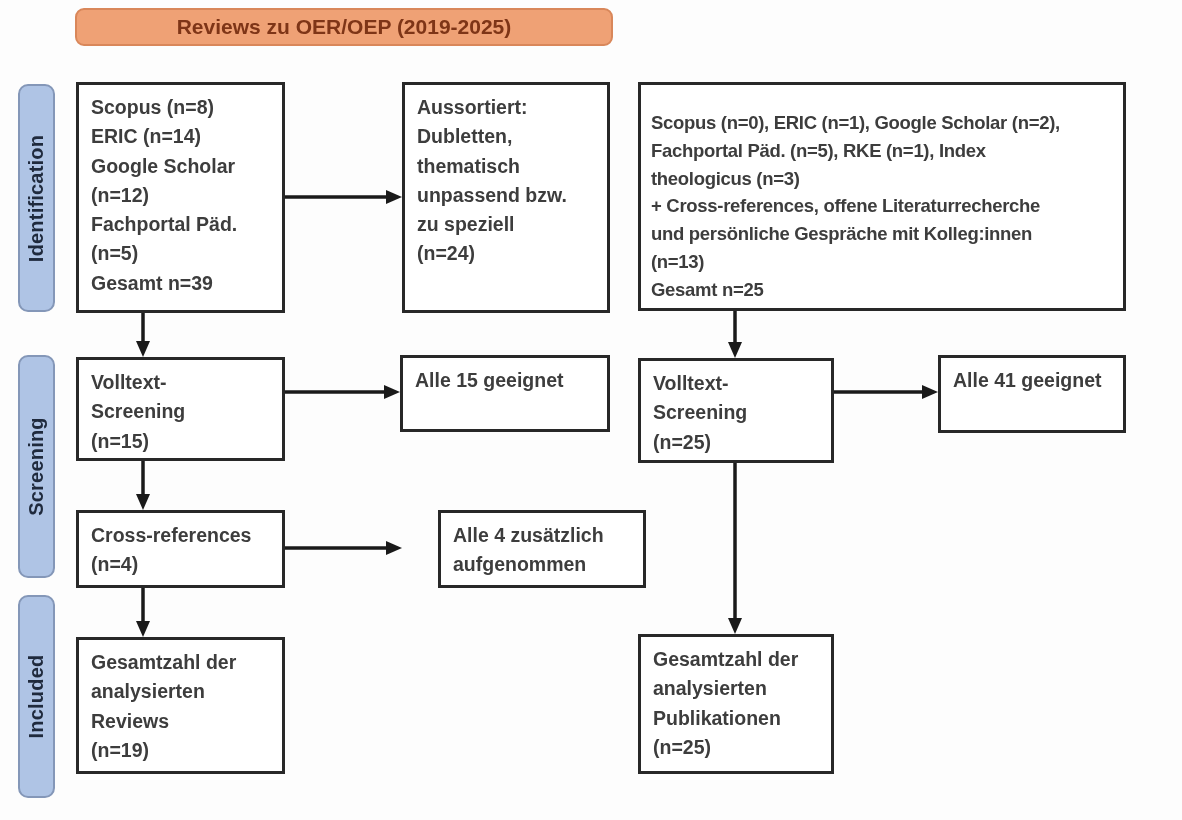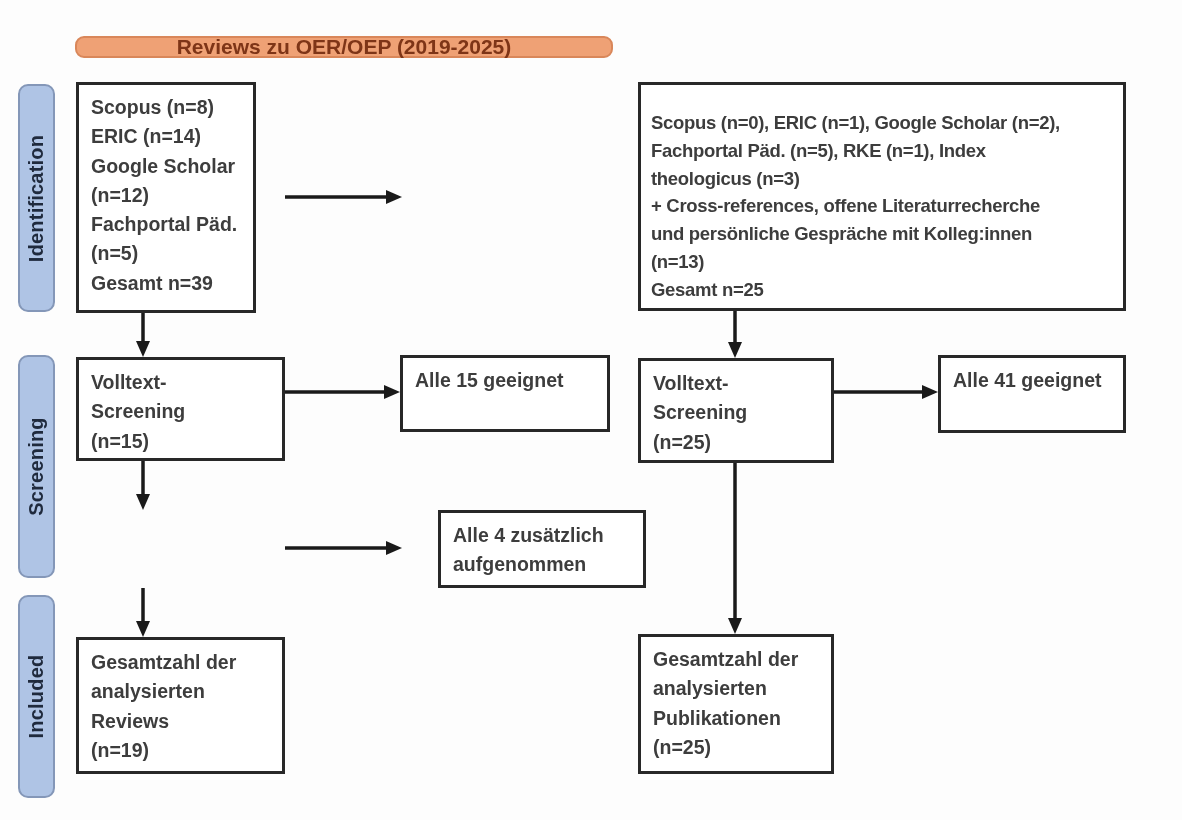--- a/index.html
+++ b/index.html
@@ -41,43 +41,51 @@
   .box.small-text { font-size:18.5px; letter-spacing:-0.3px; padding:24px 10px; }
   #arrow-layer { position:absolute; left:0; top:0; width:1182px; height:820px; pointer-events:none; }
   .arrow-line { stroke:var(--arrow); stroke-width:3.5; }
   .arrow-head { fill:var(--arrow); stroke:none; }
 </style>
 </head>
 <body>
 
 <div id="stage">
 
-  <div class="header-pill" style="left:75px; top:36px; width:538px; height:22px;">Reviews zu OER/OEP (2019-2025)</div>
+  <div class="header-pill" style="left:75px; top:8px; width:538px; height:38px;">Reviews zu OER/OEP (2019-2025)</div>
 
   <div class="stage-pill" style="left:18px; top:84px; width:37px; height:228px;">
     <span class="vtext">Identification</span>
   </div>
   <div class="stage-pill" style="left:18px; top:355px; width:37px; height:223px;">
     <span class="vtext">Screening</span>
   </div>
   <div class="stage-pill" style="left:18px; top:595px; width:37px; height:203px;">
     <span class="vtext">Included</span>
   </div>
 
-  <div class="box" style="left:76px; top:82px; width:180px; height:231px;">Scopus (n=8)
+  <div class="box" style="left:76px; top:82px; width:209px; height:231px;">Scopus (n=8)
 ERIC (n=14)
 Google Scholar
 (n=12)
 Fachportal Päd.
 (n=5)
 Gesamt n=39</div>
+  <div class="box" style="left:402px; top:82px; width:208px; height:231px;">Aussortiert:
+Dubletten,
+thematisch
+unpassend bzw.
+zu speziell
+(n=24)</div>
   <div class="box" style="left:76px; top:357px; width:209px; height:104px;">Volltext-
 Screening
 (n=15)</div>
   <div class="box" style="left:400px; top:355px; width:210px; height:77px;">Alle 15 geeignet</div>
+  <div class="box" style="left:76px; top:510px; width:209px; height:78px;">Cross-references
+(n=4)</div>
   <div class="box" style="left:402px; top:510px; width:208px; height:78px;margin-left:36px;">Alle 4 zusätzlich
 aufgenommen</div>
   <div class="box" style="left:76px; top:637px; width:209px; height:137px;">Gesamtzahl der
 analysierten
 Reviews
 (n=19)</div>
 
   <div class="box small-text" style="left:638px; top:82px; width:488px; height:229px;">Scopus (n=0), ERIC (n=1), Google Scholar (n=2),
 Fachportal Päd. (n=5), RKE (n=1), Index
 theologicus (n=3)

